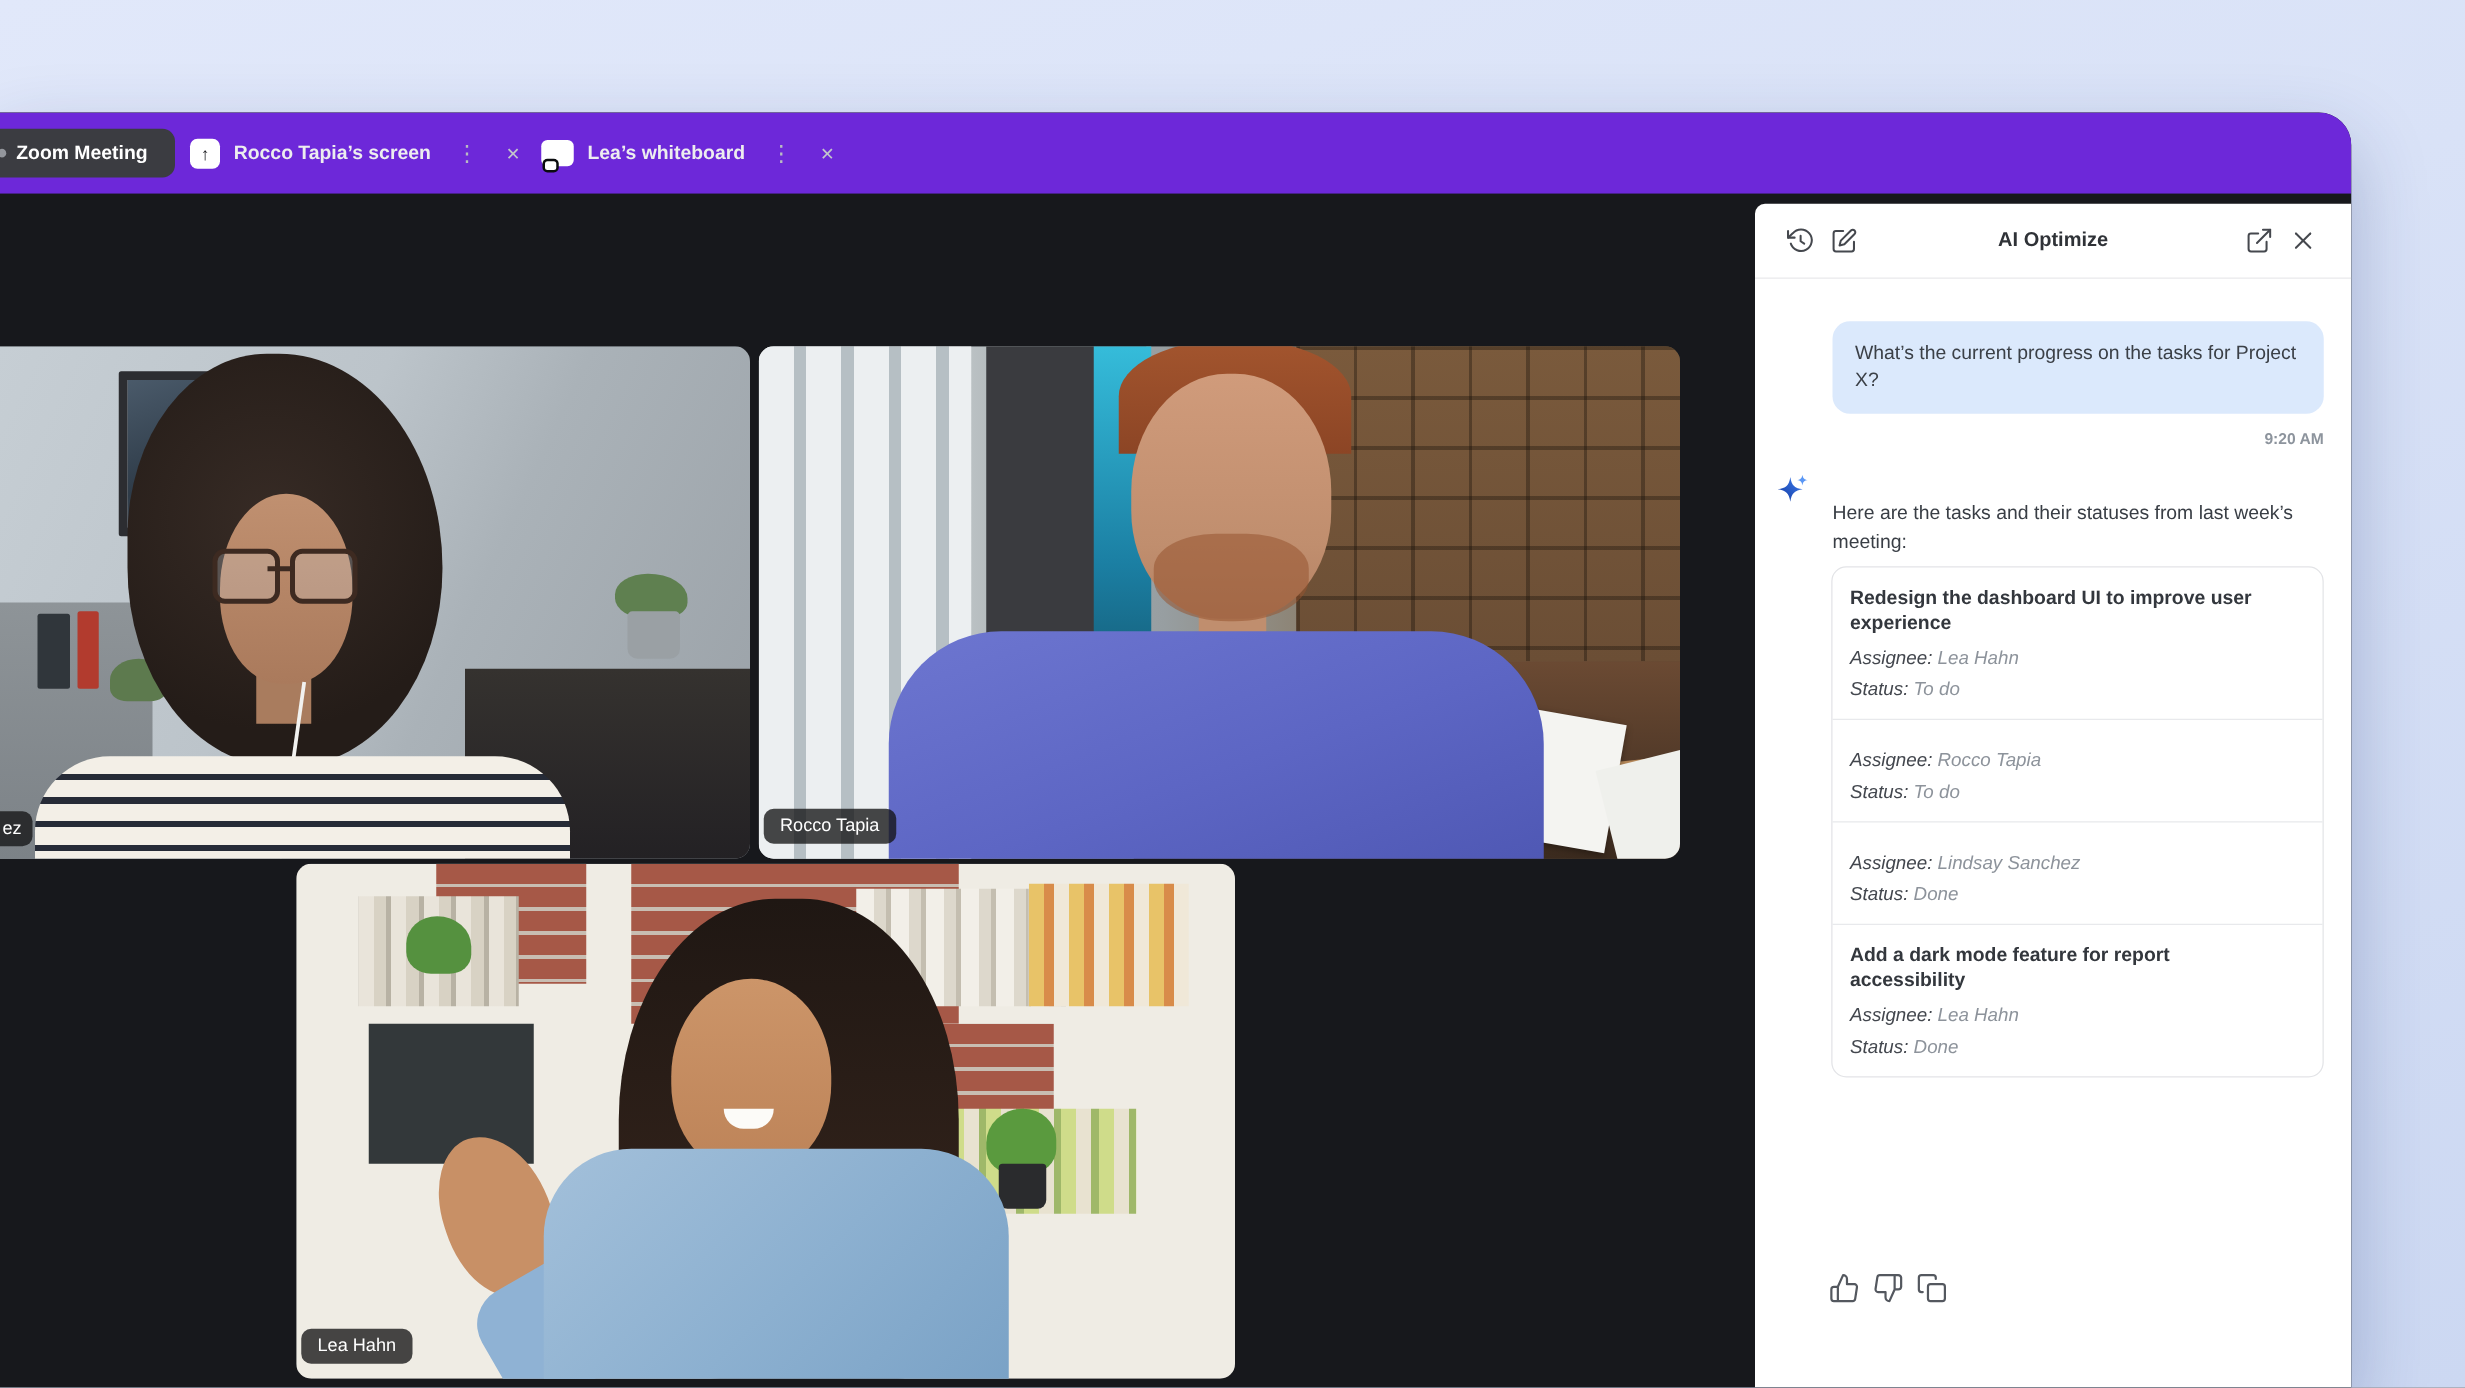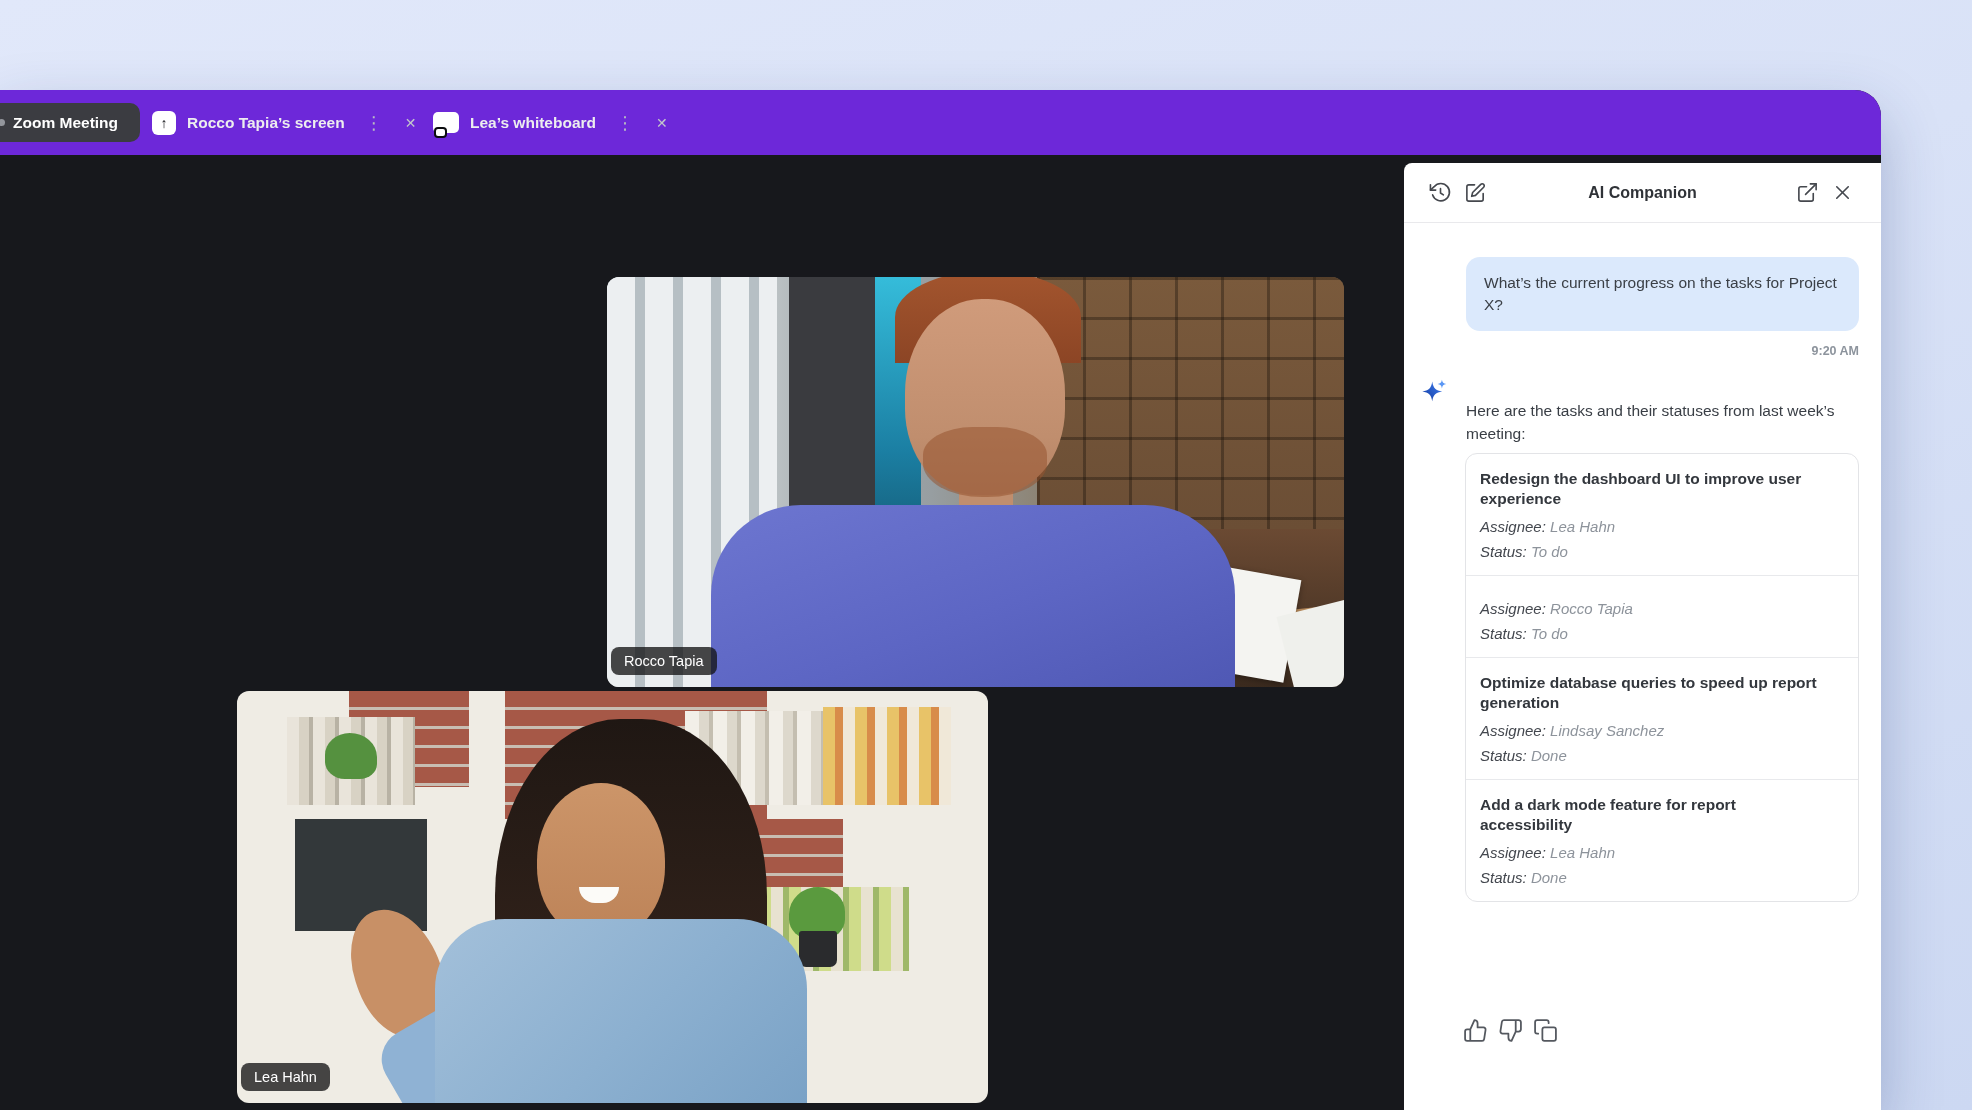--- a/index.html
+++ b/index.html
@@ -170,20 +170,42 @@
             <i></i>
           </span>
         <span class="lbl">Lea’s whiteboard</span>
         <span class="kebab">⋮</span>
         <span class="tab-x">✕</span>
       </div>
     </div>
 
     <div class="meeting">
 
+      <div class="tile tile1">
+        <div class="abs t1-wall"></div>
+        <div class="abs t1-frame"></div>
+        <div class="abs t1-cab"></div>
+        <div class="abs t1-book-d"></div>
+        <div class="abs t1-book-r"></div>
+        <div class="abs t1-plantL"></div>
+        <div class="abs t1-desk"></div>
+        <div class="abs t1-plantR"></div>
+        <div class="abs t1-pot"></div>
+        <div class="abs t1-hair"></div>
+        <div class="abs t1-neck"></div>
+        <div class="abs t1-face"></div>
+        <div class="abs t1-glasses">
+            <b></b>
+            <b class="r"></b>
+            <i></i>
+          </div>
+        <div class="abs t1-cord"></div>
+        <div class="abs t1-shirt"></div>
+        <div class="badge">ez</div>
+      </div>
 
       <div class="tile tile2">
         <div class="abs t2-base"></div>
         <div class="abs t2-win"></div>
         <div class="abs t2-shelf"></div>
         <div class="abs t2-art"></div>
         <div class="abs t2-grid"></div>
         <div class="abs t2-floor"></div>
         <div class="abs t2-table"></div>
         <div class="abs t2-table2"></div>
@@ -230,21 +252,21 @@
               <path d="M3.8 14.5a9 9 0 1 0 1.6-8.6L1.5 9.5"></path>
               <polyline points="12 8 12 12.5 15 14.5"></polyline>
             </svg>
         </span>
         <span class="hicon ic-compose">
           <svg viewBox="0 0 24 24">
               <path d="M11 4H5a2 2 0 0 0-2 2v13a2 2 0 0 0 2 2h13a2 2 0 0 0 2-2v-6"></path>
               <path d="M17.5 3.5a2.12 2.12 0 0 1 3 3L12 15l-4 1 1-4 8.5-8.5z"></path>
             </svg>
         </span>
-        <div class="p-title">AI Companion</div>
+        <div class="p-title">AI Optimize</div>
         <span class="hicon ic-popout">
           <svg viewBox="0 0 24 24">
               <path d="M18 13v6a2 2 0 0 1-2 2H5a2 2 0 0 1-2-2V8a2 2 0 0 1 2-2h6"></path>
               <polyline points="15 3 21 3 21 9"></polyline>
               <line x1="10" y1="14" x2="21" y2="3"></line>
             </svg>
         </span>
         <span class="hicon ic-close">
           <svg viewBox="0 0 24 24">
               <line x1="6" y1="6" x2="18" y2="18"></line>
@@ -277,21 +299,20 @@
           <div class="t-line"><span>Assignee:</span> <span class="val">Lea Hahn</span></div>
           <div class="t-line"><span>Status:</span> <span class="val">To do</span></div>
         </div>
 
         <div class="trow">
           <div class="t-line"><span>Assignee:</span> <span class="val">Rocco Tapia</span></div>
           <div class="t-line"><span>Status:</span> <span class="val">To do</span></div>
         </div>
 
         <div class="trow">
-          <div class="t-title">Optimize database queries to speed up report generation</div>
           <div class="t-line"><span>Assignee:</span> <span class="val">Lindsay Sanchez</span></div>
           <div class="t-line"><span>Status:</span> <span class="val">Done</span></div>
         </div>
 
         <div class="trow">
           <div class="t-title">Add a dark mode feature for report accessibility</div>
           <div class="t-line"><span>Assignee:</span> <span class="val">Lea Hahn</span></div>
           <div class="t-line"><span>Status:</span> <span class="val">Done</span></div>
         </div>
       </div>

